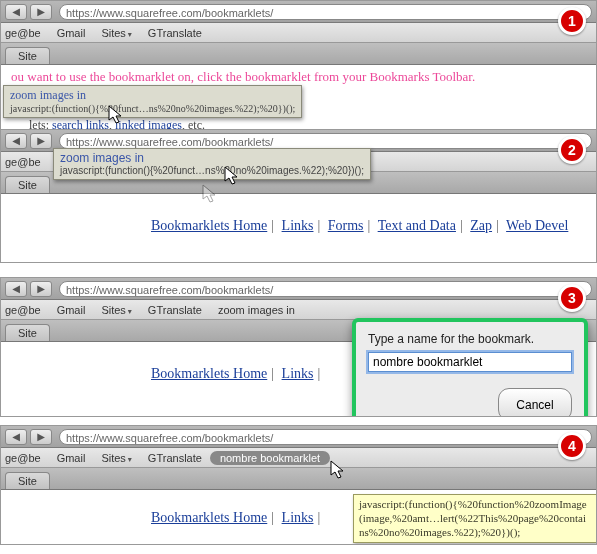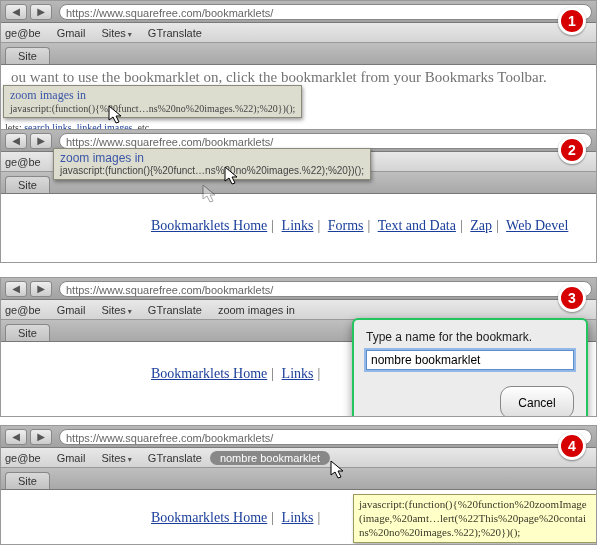--- a/index.html
+++ b/index.html
@@ -18,31 +18,31 @@
   .content { background: #fff; padding: 6px 10px 10px 10px; font-family: Georgia, serif; font-size: 14px; color: #222; position: relative; min-height: 40px; }
   .content a { color: #224488; text-decoration: underline; }
   .linksrow { color: #555; }
   .linksrow a { color:#1a3e99; }
   .tooltip-box { position: absolute; background: #dcdccf; border: 1px solid #8a8a7a; box-shadow: 1px 2px 4px rgba(0,0,0,.4); padding: 2px 6px 3px 6px; font-size: 11px; color: #333; z-index: 10; }
   .tooltip-box .tt-title { color: #3a56a8; font-size: 12px; display:block; }
   .tooltip-box .tt-sub { color: #444; font-size: 10px; display:block; white-space:nowrap; }
   .cursor { position: absolute; width: 18px; height: 20px; z-index: 15; }
   .cursor svg { width: 18px; height: 20px; }
   .ghost-cursor { opacity: .35; }
-  .dialog { position: absolute; top: 2px; right: 6px; width: 236px; background: #ececec; border: 2px solid #22c55e; border-radius: 6px; box-shadow: 0 4px 10px rgba(0,0,0,.4); padding: 10px 12px 10px 12px; font-family: "Lucida Grande", Arial, sans-serif; font-size: 12px; z-index: 30; }
+  .dialog { position: absolute; top: 2px; right: 6px; width: 236px; background: #ececec; border: 4px solid #22c55e; border-radius: 6px; box-shadow: 0 4px 10px rgba(0,0,0,.4); padding: 10px 12px 10px 12px; font-family: "Lucida Grande", Arial, sans-serif; font-size: 12px; z-index: 30; }
   .dialog .dlabel { display:block; margin-bottom:6px; color:#222; }
   .dialog input[type=text] { width: 100%; height: 20px; border: 1px solid #5a8ed1; font-size: 12px; padding: 0 4px; outline: 2px solid rgba(90,150,230,.6); }
   .dialog .btnrow { display:flex; justify-content:flex-end; gap:10px; margin-top:16px; }
   .dialog button { width: 74px; height: 33px; border-radius: 11px; border: 1px solid #888; font-size: 12px; }
   .dialog button.cancel { background: linear-gradient(#fff,#ddd); }
   .dialog button.ok { background: linear-gradient(#8fc4ff,#2b7de0); color:#000; border-color:#2a5aa0; }
   .yellowtip { position:absolute; background:#ffffc8; border:1px solid #9a9a60; font-size:11px; color:#3a3a2a; padding:3px 5px; width:244px; line-height:1.25; z-index:25; word-break:break-all; box-shadow:1px 2px 3px rgba(0,0,0,.3);}
   .sep { display:inline-block; padding:0 4px; color:#666; }
-  .bodytext { font-size:15px; color:#737373; white-space:nowrap; overflow:hidden; }
-  .catlinks { font-size:10px; color:#444; }
+  .bodytext { font-size:13px; color:#ec4899; white-space:nowrap; overflow:hidden; }
+  .catlinks { font-size:12px; color:#444;margin-left:24px; }
   .catlinks a { color:#1a3e99; }
 </style>
 </head>
 <body>
 
 <div class="panel" style="height:137px;">
   <div class="step-badge">1</div>
   <div class="urlbar">
     <div class="btn">◀</div>
     <div class="btn">▶</div>

